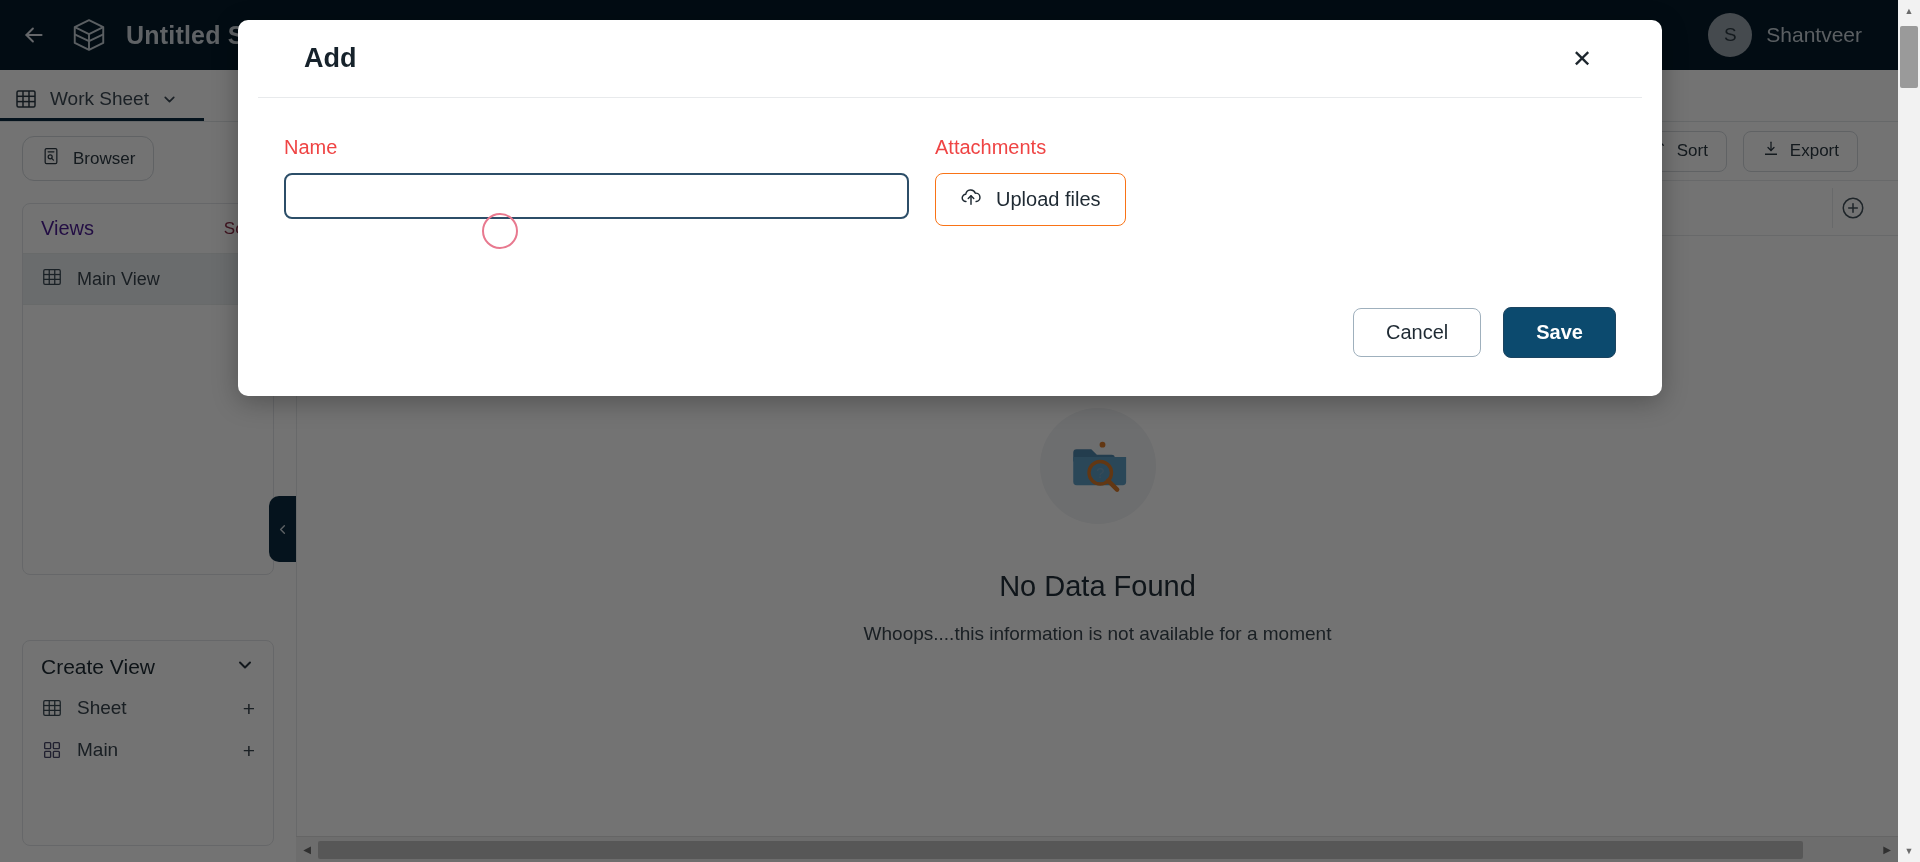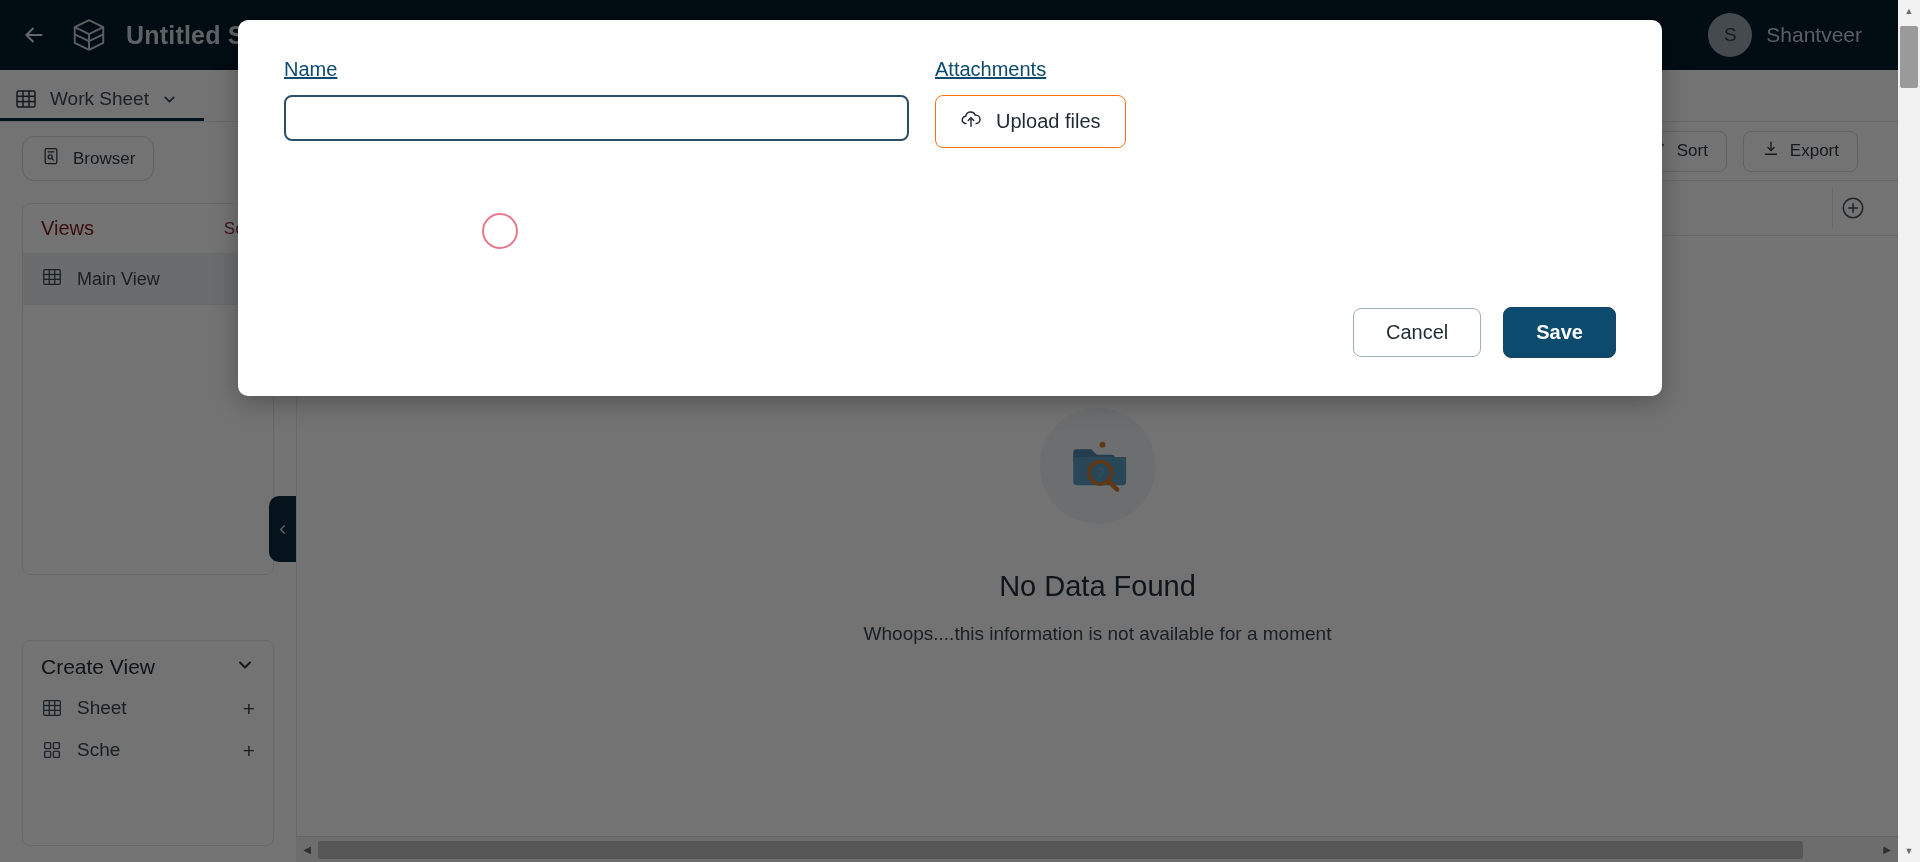--- a/index.html
+++ b/index.html
@@ -117,21 +117,21 @@
     border: 1px solid #e2e5e8;
     border-radius: 8px;
     height: 372px;
     overflow: hidden;
   }
   .views-head {
     display: flex; align-items: center; justify-content: space-between;
     padding: 13px 18px;
     border-bottom: 1px solid #e7eaec;
   }
-  .views-head .t { font-size: 20px; color: #7f1d1d; }
+  .views-head .t { font-size: 20px; color: #4c1d95; }
   .views-head .sort { font-size: 17px; color: #8c2b46; cursor: pointer; }
   .view-row {
     display: flex; align-items: center; gap: 14px;
     padding: 12px 18px;
     background: #eceff1;
     border-bottom: 1px solid #e7eaec;
     cursor: pointer;
   }
   .view-row .lbl { font-size: 18px; color: #39454f; }
 
@@ -316,23 +316,22 @@
     padding: 4px 6px;
   }
   .modal-body {
     padding: 38px 46px 0 46px;
     display: flex;
     gap: 26px;
   }
   .field-name { width: 625px; }
   .field-label {
     font-size: 20px;
-    color: #0c4a6e;
+    color: #ef4444;
     margin-bottom: 14px;
-    text-decoration: underline;
   }
   .name-input {
     width: 625px;
     height: 46px;
     border: 2px solid #2c4e68;
     border-radius: 8px;
     padding: 0 16px;
     font-size: 19px;
     color: #1d262d;
     outline: none;
@@ -491,21 +490,21 @@
       </div>
       <div class="create-item">
         <span>
           <svg width="22" height="22" viewBox="0 0 24 24" fill="none" stroke="#4b4a6a" stroke-width="1.5">
               <rect x="4" y="4" width="6.5" height="6.5" rx="1"></rect>
               <rect x="13.5" y="4" width="6.5" height="6.5" rx="1"></rect>
               <rect x="4" y="13.5" width="6.5" height="6.5" rx="1"></rect>
               <rect x="13.5" y="13.5" width="6.5" height="6.5" rx="1"></rect>
             </svg>
         </span>
-        <span class="lbl">Sche</span>
+        <span class="lbl">Main</span>
         <span class="plus">+</span>
       </div>
     </div>
   </div>
 
   <div class="main">
     <div class="main-toolbar">
       <div class="tb-btn">
         <span>
           <svg width="18" height="18" viewBox="0 0 24 24" fill="none" stroke="currentColor" stroke-width="1.7" stroke-linecap="round" stroke-linejoin="round">
@@ -572,20 +571,24 @@
 
   <div class="vscroll">
     <div class="vs-arrow">▲</div>
     <div class="vs-thumb"></div>
     <div class="vs-arrow bottom">▼</div>
   </div>
 
   <div class="overlay"></div>
 
   <div class="modal">
+    <div class="modal-head">
+      <div class="modal-title">Add</div>
+      <div class="modal-close">✕</div>
+    </div>
     <div class="modal-body">
       <div class="field-name">
         <div class="field-label">Name</div>
         <input class="name-input" type="text" autofocus="" placeholder="" style="">
       </div>
       <div>
         <div class="field-label">Attachments</div>
         <div class="upload-btn">
           <span>
             <svg width="22" height="22" viewBox="0 0 24 24" fill="none" stroke="currentColor" stroke-width="1.6" stroke-linecap="round" stroke-linejoin="round">

